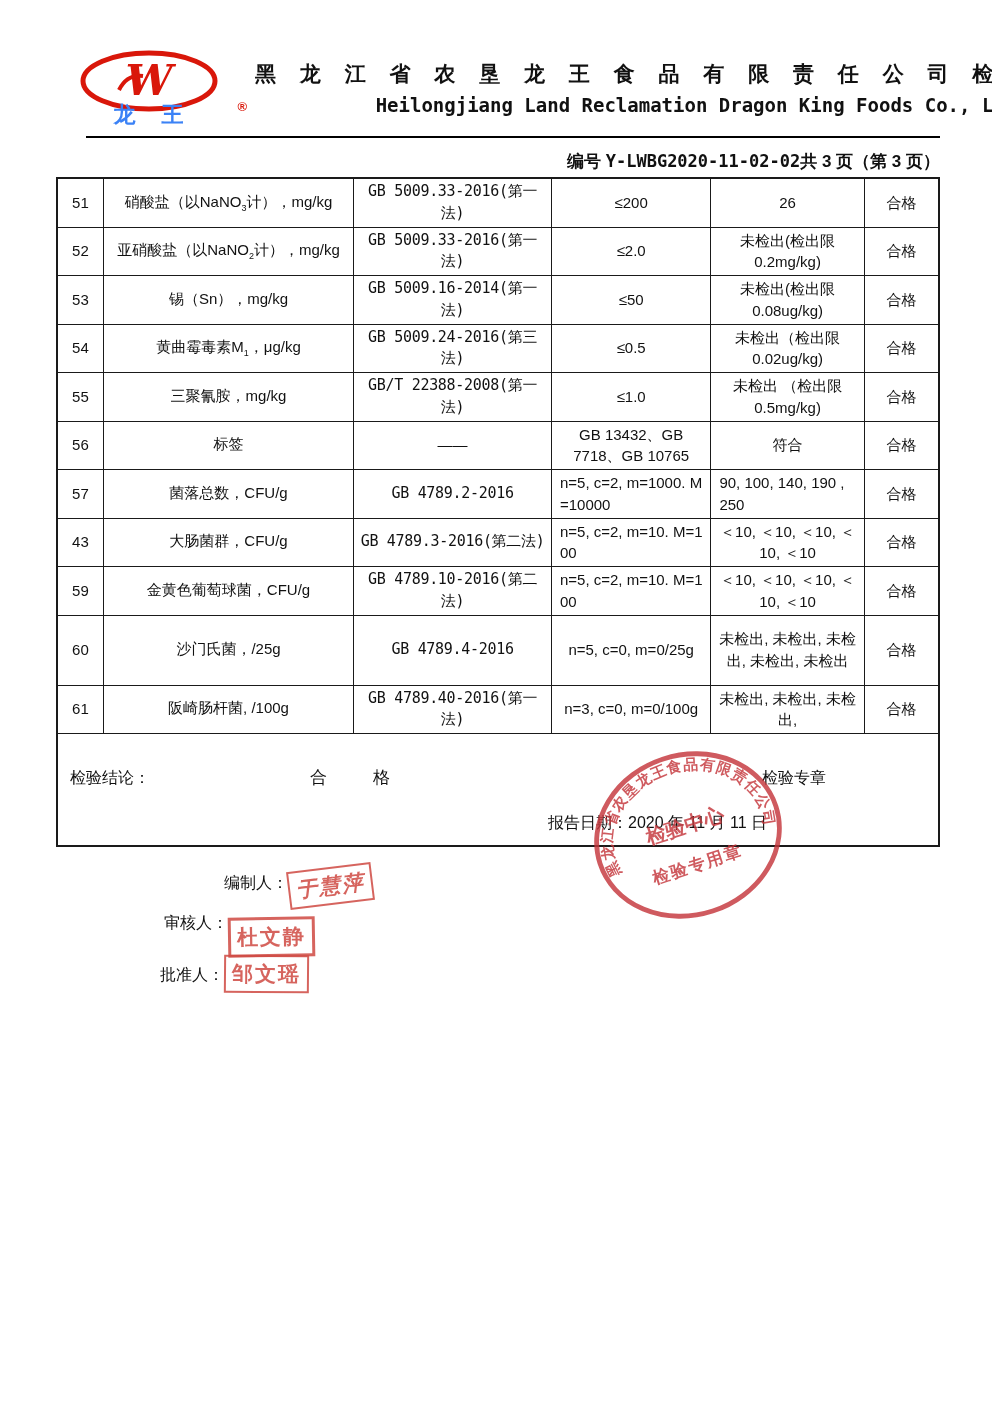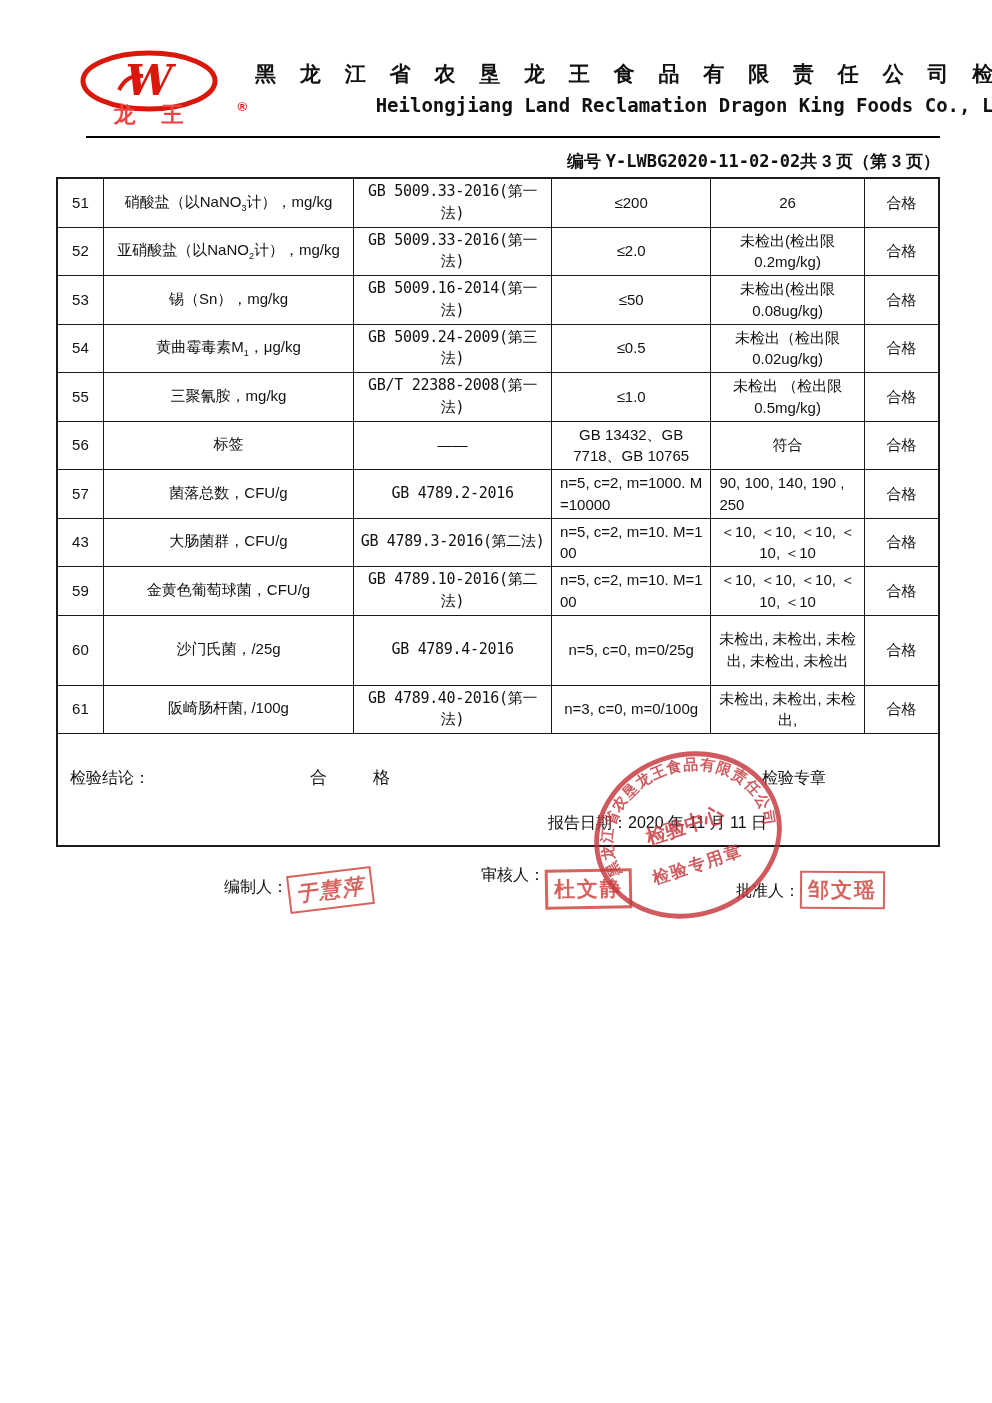--- a/index.html
+++ b/index.html
@@ -6,21 +6,21 @@
   html,body { background:#ffffff; }
   body { font-family:"Liberation Sans", sans-serif; color:#111; }
   .page {
     position:relative; width:992px; height:1403px; background:#fff;
     padding:50px 52px 0 56px; overflow:hidden;
   }
   
   .hdr { display:flex; align-items:center; }
   .logo-wrap { width:185px; flex:0 0 auto; position:relative; text-align:center; }
   .logo-oval { display:block; margin:0 auto; }
-  .logo-cn { color:#ef4444; font-weight:bold; font-size:22px; letter-spacing:26px; padding-left:26px; line-height:1; margin-top:-8px; }
+  .logo-cn { color:#3b82f6; font-weight:bold; font-size:22px; letter-spacing:26px; padding-left:26px; line-height:1; margin-top:-8px; }
   .logo-reg { position:absolute; right:-6px; bottom:12px; color:#d9170a; font-size:13px; font-weight:bold; }
   .hdr-names { flex:1; text-align:center; padding-left:14px; }
   .co-cn { font-size:21px; font-weight:bold; letter-spacing:9px; white-space:nowrap; }
   .co-en { font-family:"DejaVu Sans Mono","Liberation Mono",monospace; font-size:19px; font-weight:bold; margin-top:6px; white-space:nowrap; }
   .hdr-rule { border:none; border-top:2.5px solid #000; margin:10px 0 0 30px; }
   
   .meta { display:flex; justify-content:flex-end; align-items:center; margin-top:12px; font-weight:bold; font-size:17px; }
   .meta .doc-no { font-family:"DejaVu Sans Mono","Liberation Mono",monospace; font-weight:bold; }
   
   table.rpt { border-collapse:collapse; width:100%; margin-top:4px; table-layout:fixed; border:2px solid #1a1a1a; }
@@ -39,21 +39,21 @@
   
   tr.concl-row td { height:112px; vertical-align:top; text-align:left; position:relative; }
   .concl-line1 { display:flex; align-items:flex-start; margin-top:30px; font-size:16px; }
   .concl-label { margin-left:8px; }
   .concl-value { margin-left:160px; font-size:17px; letter-spacing:4px; }
   .seal-label { margin-left:auto; margin-right:108px; }
   .report-date { margin-top:20px; margin-left:486px; font-size:16px; }
   
   .stamp-circ { position:absolute; left:582px; top:742px; width:212px; height:186px; pointer-events:none; opacity:.82; }
   
-  .sig-row { display:flex; align-items:flex-end; margin-top:10px; font-size:16px; }
+  .sig-row { display:flex; align-items:flex-start; margin-top:18px; font-size:16px;flex-direction:column; }
   .sig-group { display:flex; align-items:flex-start; }
   .sig-label { padding-top:8px; }
   .name-stamp { display:inline-block; border:2px solid #cf4a43; color:#cf4a43; font-weight:bold; font-size:21px; letter-spacing:2px; padding:3px 6px; opacity:.85; white-space:nowrap; }
   .ns-1 { transform:rotate(-7deg); margin-top:2px; font-style:italic; }
   .ns-2 { transform:rotate(-1deg); margin-top:12px; border-width:3px; }
   .ns-3 { transform:rotate(0.5deg); margin-top:-2px; }
   .g1 { margin-left:168px; } .g2 { margin-left:108px; } .g3 { margin-left:104px; }
 </style>
 </head>
 <body>
@@ -112,21 +112,21 @@
         <td>53</td>
         <td class="c-item"><span>锡（Sn），mg/kg</span><sub></sub><span></span></td>
         <td class="c-meth">GB 5009.16-2014(第一法)</td>
         <td class="c-lim">≤50</td>
         <td class="c-res">未检出(检出限 0.08ug/kg)</td>
         <td>合格</td>
       </tr>
       <tr class="h46">
         <td>54</td>
         <td class="c-item"><span>黄曲霉毒素M</span><sub>1</sub><span>，μg/kg</span></td>
-        <td class="c-meth">GB 5009.24-2009(第三法)</td>
+        <td class="c-meth">GB 5009.24-2016(第三法)</td>
         <td class="c-lim">≤0.5</td>
         <td class="c-res">未检出（检出限 0.02ug/kg)</td>
         <td>合格</td>
       </tr>
       <tr class="h46">
         <td>55</td>
         <td class="c-item"><span>三聚氰胺，mg/kg</span><sub></sub><span></span></td>
         <td class="c-meth">GB/T 22388-2008(第一法)</td>
         <td class="c-lim">≤1.0</td>
         <td class="c-res">未检出 （检出限 0.5mg/kg)</td>

